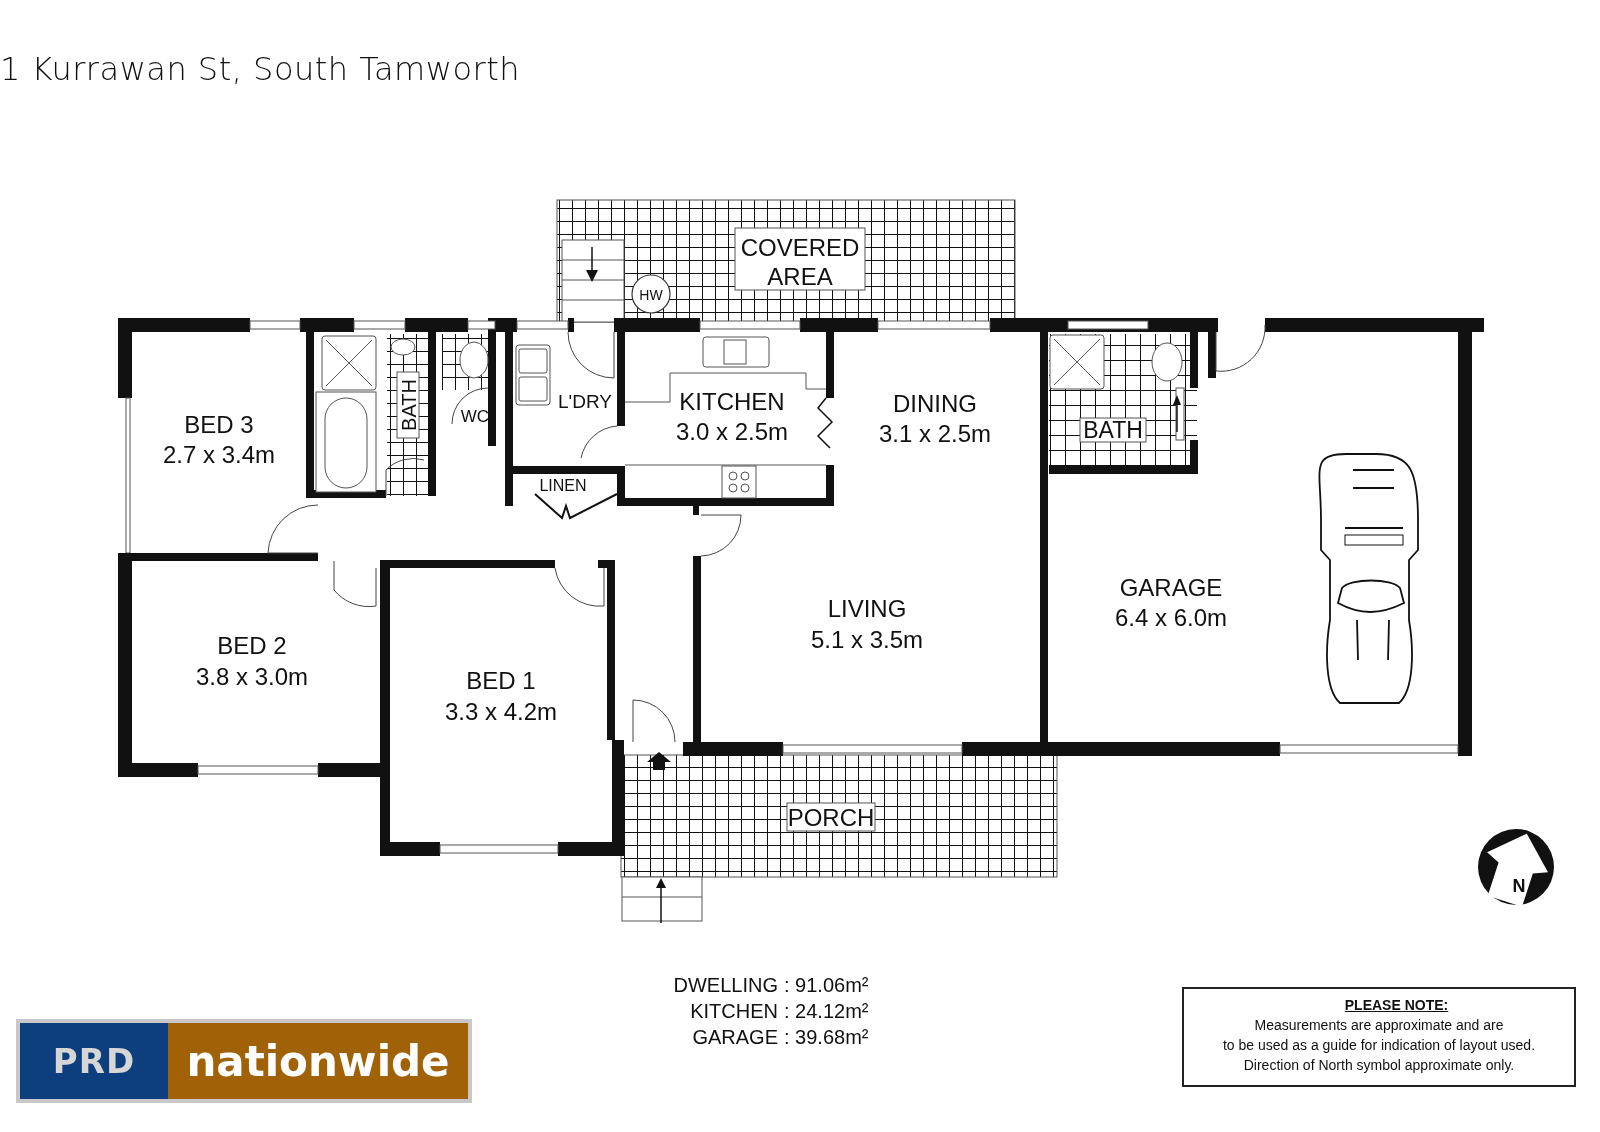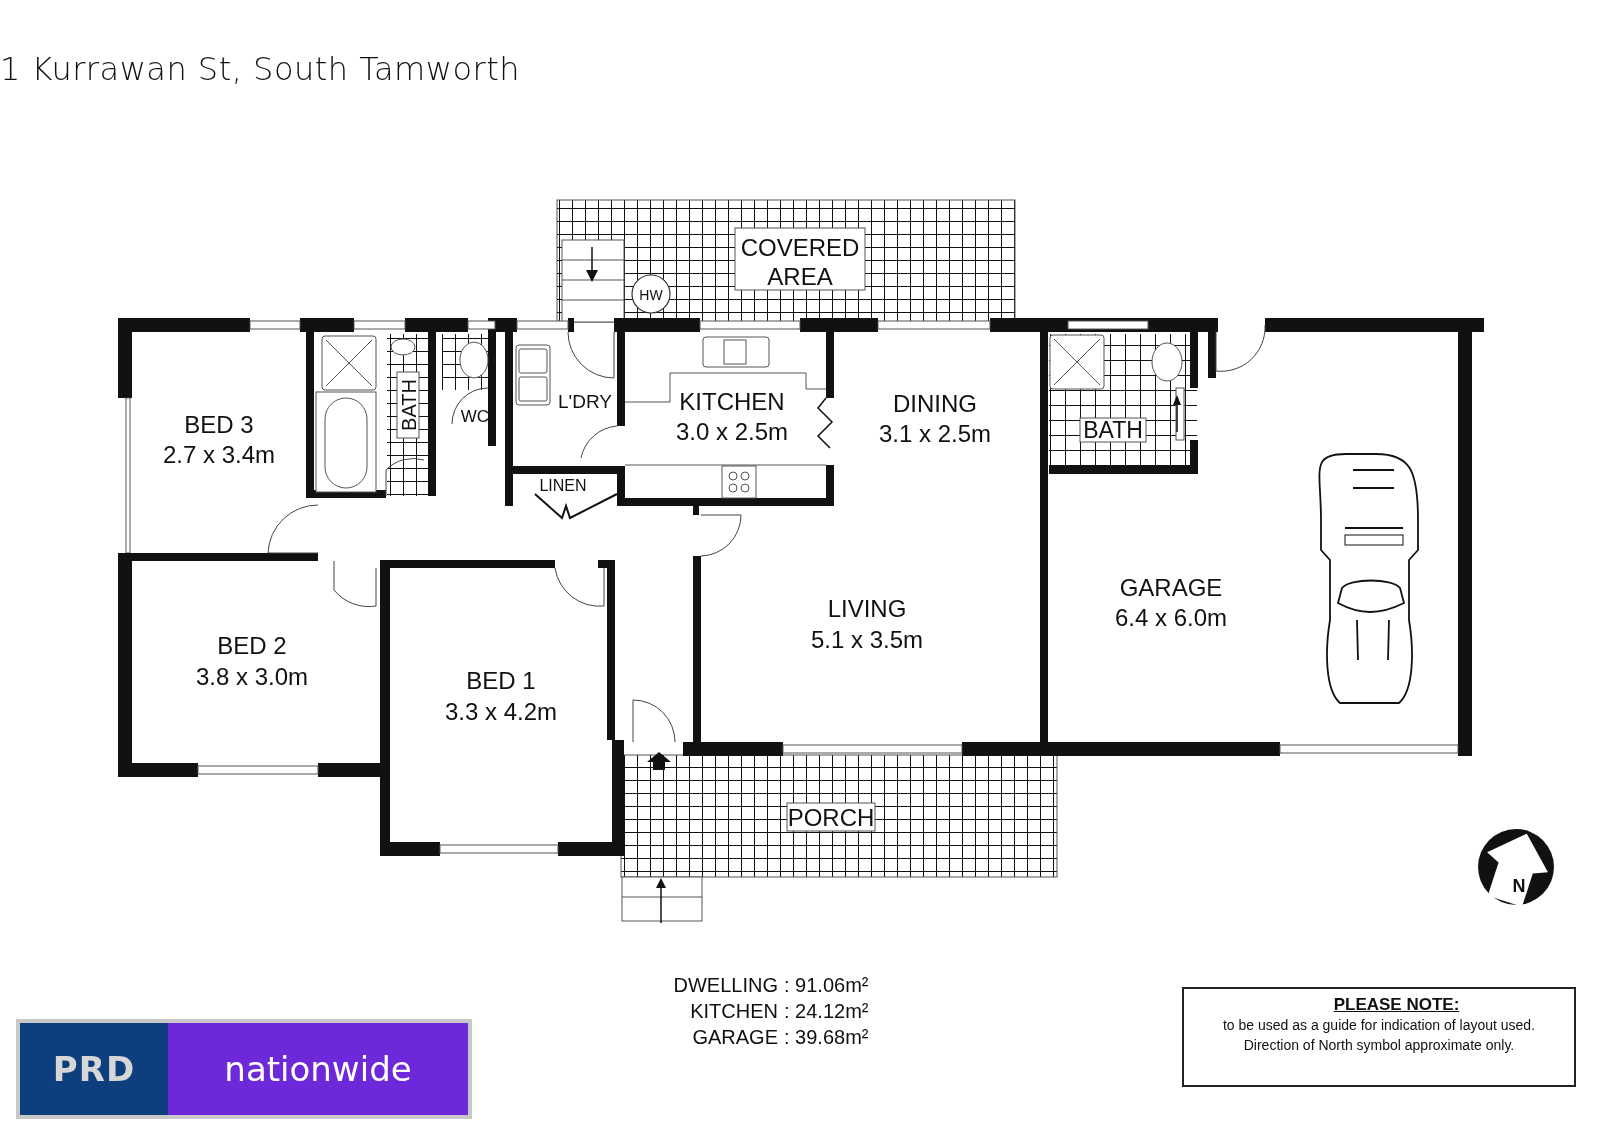--- a/index.html
+++ b/index.html
@@ -4,26 +4,26 @@
 <style>
   html,body{margin:0;padding:0;background:#fff;}
   body{width:1600px;height:1132px;position:relative;overflow:hidden;font-family:"Liberation Sans",sans-serif;color:#111;}
   .title{position:absolute;left:0;top:50px;width:1600px;text-align:left;font-family:"DejaVu Sans",sans-serif;font-size:32px;font-weight:300;letter-spacing:0.5px;color:#111;}
   svg.plan{position:absolute;left:0;top:0;}
   .lbl{font-family:"Liberation Sans",sans-serif;fill:#111;text-anchor:middle;}
   .areas{position:absolute;left:640px;top:972px;font-size:20px;line-height:26px;color:#111;}
   .areas .row{display:flex;}
   .areas .k{width:138px;text-align:right;padding-right:6px;}
   .areas .v{}
-  .logo{position:absolute;left:16px;top:1019px;width:456px;height:100px;background:#c8c8c8;padding:0;box-sizing:border-box;}
+  .logo{position:absolute;left:16px;top:1019px;width:456px;height:84px;background:#c8c8c8;padding:0;box-sizing:border-box;}
   .logo .in{position:absolute;left:4px;top:4px;right:4px;bottom:4px;display:flex;}
   .logo .prd{width:148px;background:#0d3f7f;color:#d6d6d6;font-weight:bold;font-size:34px;display:flex;align-items:center;justify-content:center;letter-spacing:1px;font-family:"DejaVu Sans",sans-serif;}
-  .logo .nw{flex:1;background:#6d28d9;color:#fff;font-weight:normal;font-size:34px;display:flex;align-items:center;justify-content:center;font-family:"DejaVu Sans",sans-serif;}
+  .logo .nw{flex:1;background:#a16207;color:#fff;font-weight:bold;font-size:42px;display:flex;align-items:center;justify-content:center;font-family:"DejaVu Sans",sans-serif;}
   .note{position:absolute;left:1182px;top:987px;width:394px;height:100px;border:2px solid #222;box-sizing:border-box;text-align:center;font-size:14px;line-height:20px;padding-top:6px;}
-  .note .h{font-weight:bold;text-decoration:underline;font-size:17px;margin-left:35px;}
+  .note .h{font-weight:bold;text-decoration:underline;font-size:14px;margin-left:35px;}
 </style>
 </head>
 <body>
 
 <div class="title">1 Kurrawan St, South Tamworth</div>
 
 <svg class="plan" width="1600" height="1132" viewBox="0 0 1600 1132">
   <defs>
     <pattern id="tile" width="13" height="13" patternUnits="userSpaceOnUse">
       <rect width="13" height="13" fill="#fff"></rect>
@@ -243,15 +243,16 @@
 
 <div class="logo">
   <div class="in">
     <div class="prd">PRD</div>
     <div class="nw">nationwide</div>
   </div>
 </div>
 
 <div class="note">
   <div class="h">PLEASE NOTE:</div>
+  <div>Measurements are approximate and are</div>
   <div>to be used as a guide for indication of layout used.</div>
   <div>Direction of North symbol approximate only.</div>
 </div>
 
 </body></html>

